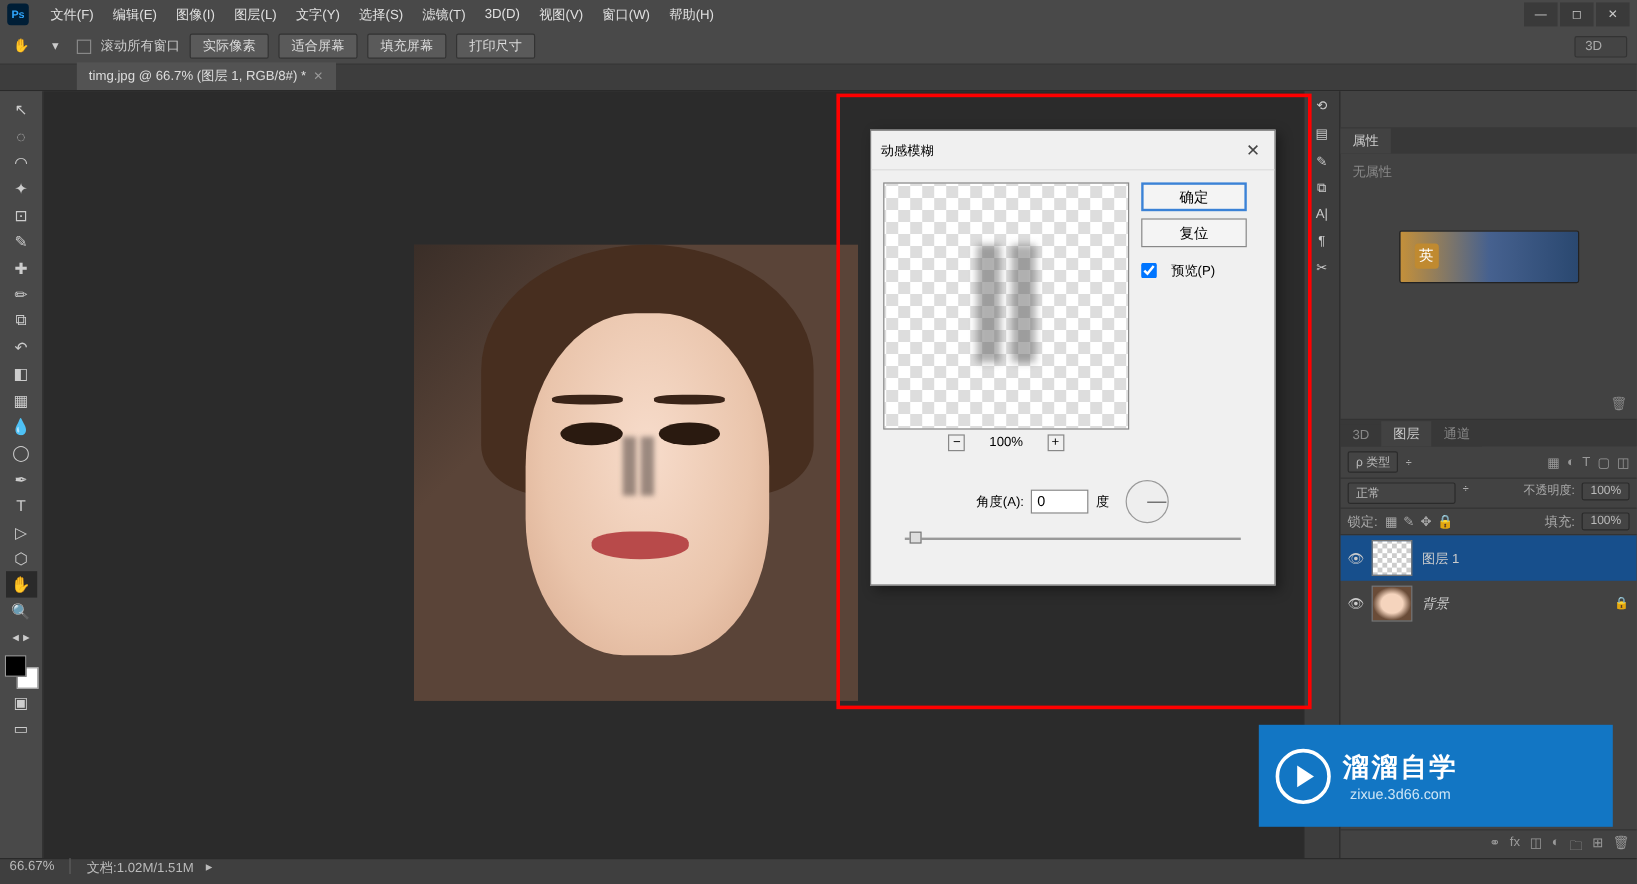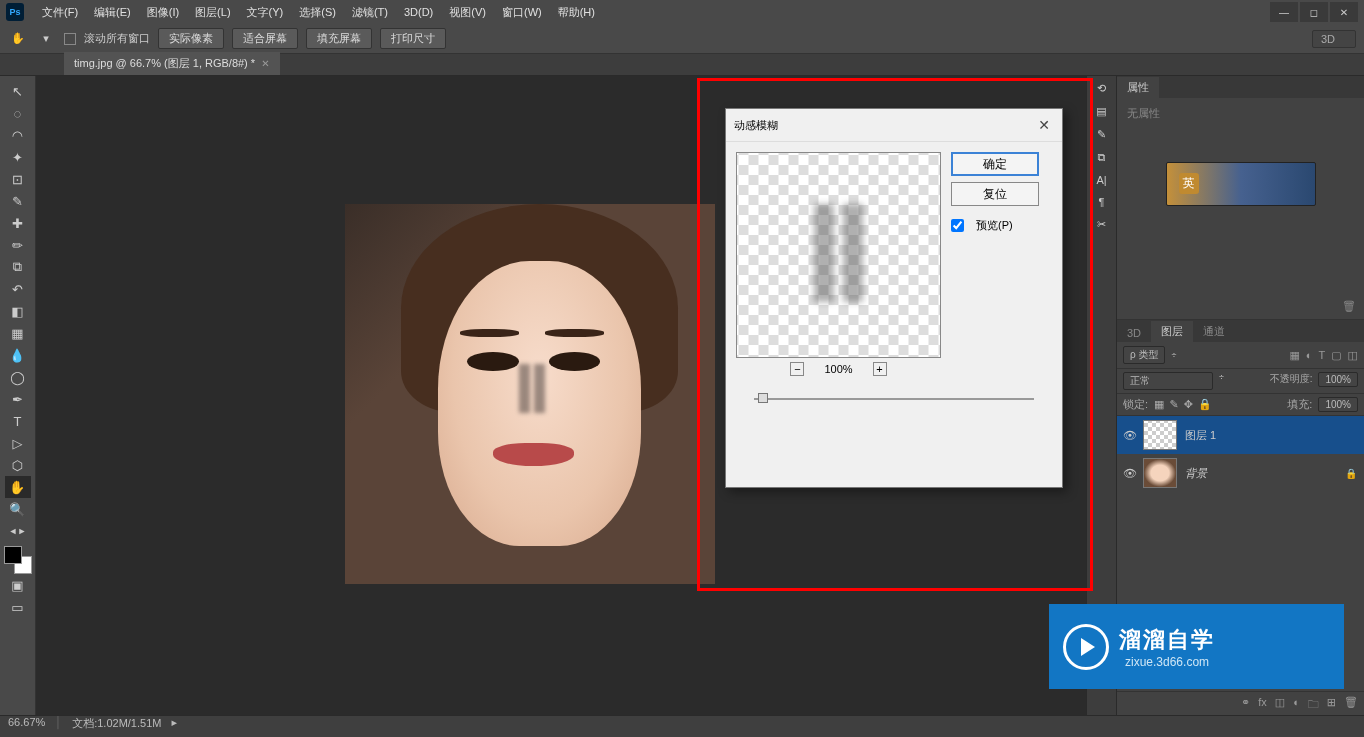--- a/index.html
+++ b/index.html
@@ -38,21 +38,21 @@
 .eye.r { top:39%; left:55%;}
 .brow { position:absolute; width:16%; height:2%; background:#3a2418; border-radius:40%;}
 .brow.l { top:33%; left:31%;}
 .brow.r { top:33%; left:54%;}
 .lips { position:absolute; top:63%; left:40%; width:22%; height:6%; background:#b84a4a; border-radius:40% 40% 50% 50%;}
 .blur-stroke { position:absolute; top:42%; left:47%; width:3%; height:13%; background:rgba(80,70,65,0.55); filter: blur(2px);}
 .blur-stroke.s2 { left:51%;}
 
 .right-strip { width:30px; background:#3d3d3d; display:flex; flex-direction:column; align-items:center; padding-top:6px; gap:10px; border-left:1px solid #2a2a2a;}
 .right-panels { width:248px; background:#424242; display:flex; flex-direction:column; border-left:1px solid #2a2a2a;}
-.panel-tabs { display:flex; background:#383838; height:22px; align-items:flex-end;}
+.panel-tabs { display:flex; background:#383838; height:22px; align-items:flex-end;margin-top:30px;}
 .ptab { padding: 3px 10px; background:#424242; color:#ccc; font-size:11px;}
 .ptab.inactive { background:#383838; color:#888;}
 .properties-body { padding:8px 10px; color:#888; height:54px;}
 .hero-thumb { margin:10px auto; width:150px; height:44px; background: linear-gradient(90deg,#c4903a,#46618f,#2a4870); border:1px solid #222; border-radius:2px; position:relative;}
 .hero-thumb::before { content:"英"; position:absolute; left:12px; top:10px; font-size:12px; color:#fff; background:#c08a30; padding:2px 4px; border-radius:3px;}
 .spacer { flex:0 0 80px;}
 .panel-iconrow { height:24px; display:flex; justify-content:flex-end; padding:4px 8px; gap:8px; color:#888; border-bottom:1px solid #333;}
 
 .layers-header { display:flex; background:#383838; height:22px; align-items:flex-end;}
 .layers-controls { padding:4px 6px; display:flex; align-items:center; gap:6px; border-bottom:1px solid #333;}
@@ -310,20 +310,26 @@
     </div>
     <div class="dlg-btns">
       <div class="dlg-btn primary">确定</div>
       <div class="dlg-btn">复位</div>
       <label class="dlg-check">
         <input type="checkbox" checked="" style="">
         <span>预览(P)</span>
       </label>
     </div>
   </div>
+  <div class="param-row">
+    <span>角度(A):</span>
+    <input value="0" style="">
+    <span>度</span>
+    <div class="angle-dial"></div>
+  </div>
   <div class="slider-row">
     <div class="slider-track"></div>
     <div class="slider-thumb"></div>
   </div>
 </div>
 
 <div class="watermark">
   <div class="wm-icon">
       <div class="wm-tri"></div>
     </div>

